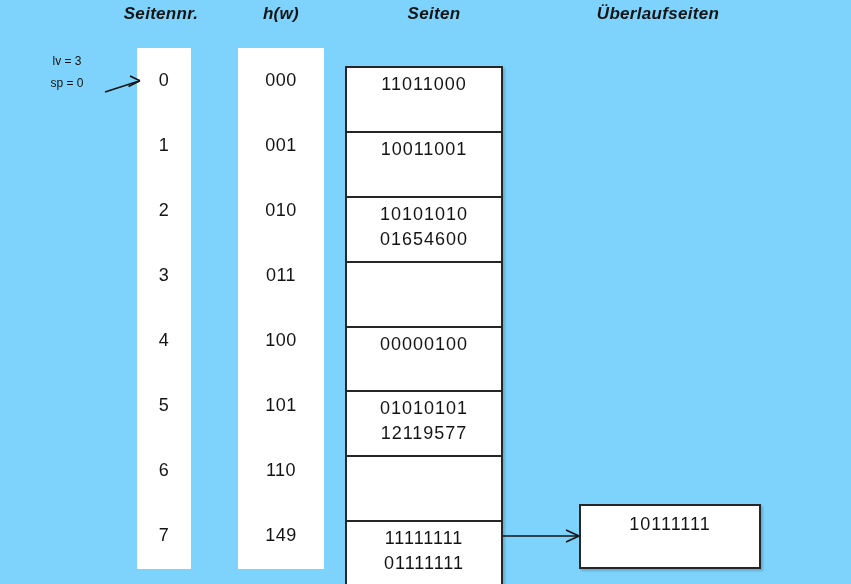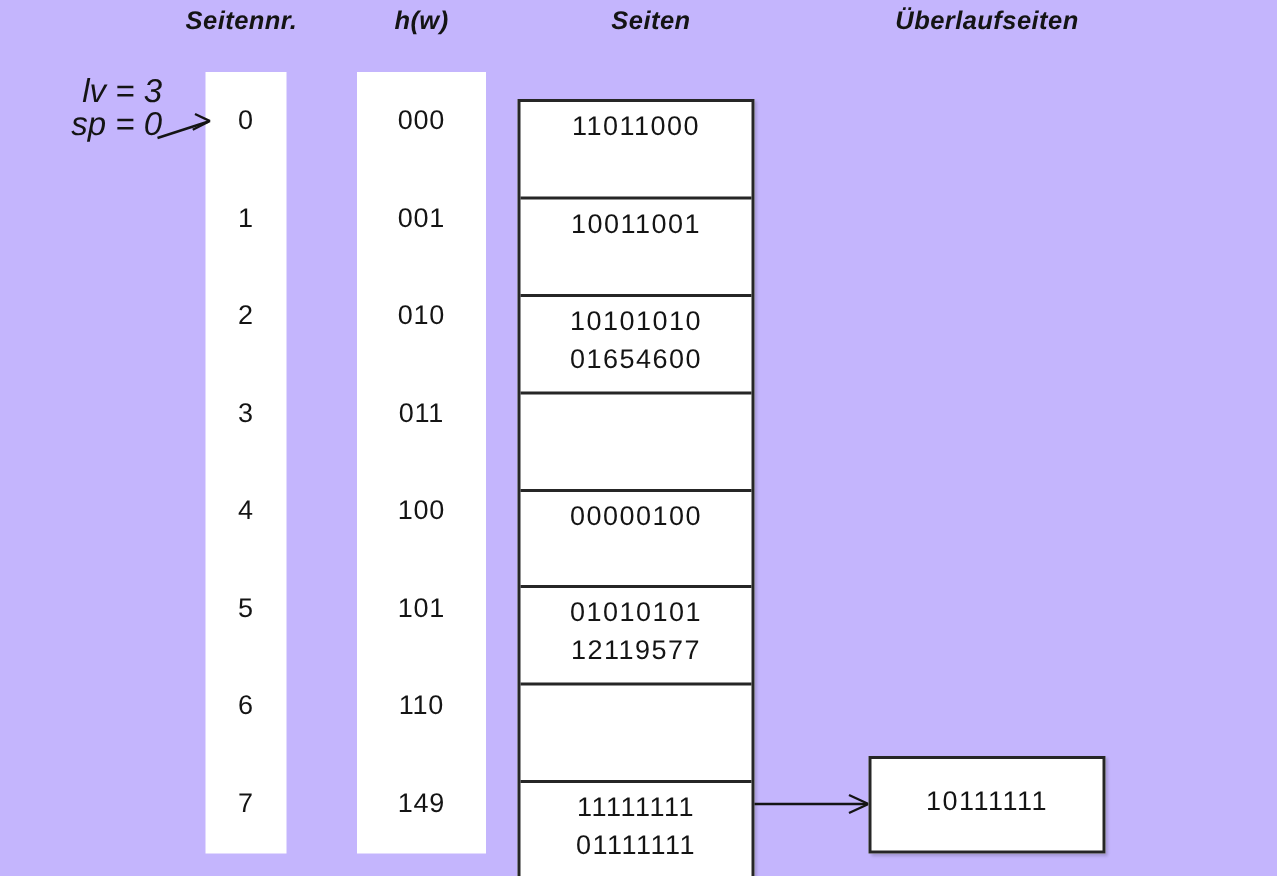--- a/index.html
+++ b/index.html
@@ -1,19 +1,19 @@
 <!DOCTYPE html>
 <html><head>
 <meta charset="utf-8">
 <style>
   html,body{margin:0;padding:0;}
   .stage{
     position:relative;
     width:851px;height:584px;
-    background:#c4b5fd;
+    background:#7dd3fc;
     font-family:"Liberation Sans", sans-serif;
     color:#141414;
     overflow:hidden;
   }
   .hdr{
     position:absolute;top:3px;height:22px;
     font-style:italic;font-weight:600;font-size:17px;
     display:flex;align-items:center;justify-content:center;
     letter-spacing:0.3px;white-space:nowrap;
   }
@@ -53,30 +53,30 @@
     box-sizing:border-box;
     padding-top:4px;
   }
   .bcell:last-child{border-bottom:none;border-radius:30px;}
   .bin{
     height:25px;line-height:25px;text-align:center;
     font-size:18px;letter-spacing:1px;white-space:nowrap;
   }
 
   .overflowbox{
-    position:absolute;left:579px;top:504px;width:158px;height:65px;
+    position:absolute;left:579px;top:504px;width:182px;height:65px;
     background:#ffffff;border:2px solid #262626;
-    box-sizing:border-box;padding-top:16px;
+    box-sizing:border-box;padding-top:6px;
     box-shadow:1.5px 1.5px 2px rgba(0,0,0,0.18);
   }
 
   .annot{
     position:absolute;left:26px;top:50px;width:82px;
-    font-style:italic;font-size:22px;line-height:22px;
-    text-align:right;white-space:nowrap;
+    font-size:12px;line-height:22px;
+    text-align:center;white-space:nowrap;
   }
   .arrow-svg{position:absolute;overflow:visible;}
 </style>
 </head>
 <body>
 
 <div class="stage">
 
   <div class="hdr hdr-seitennr">Seitennr.</div>
   <div class="hdr hdr-hw">h(w)</div>

